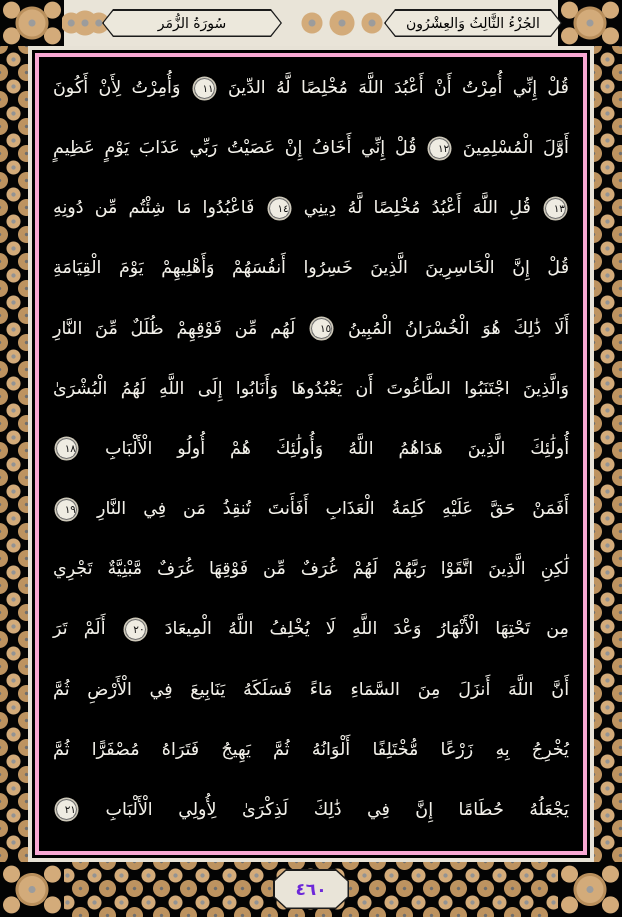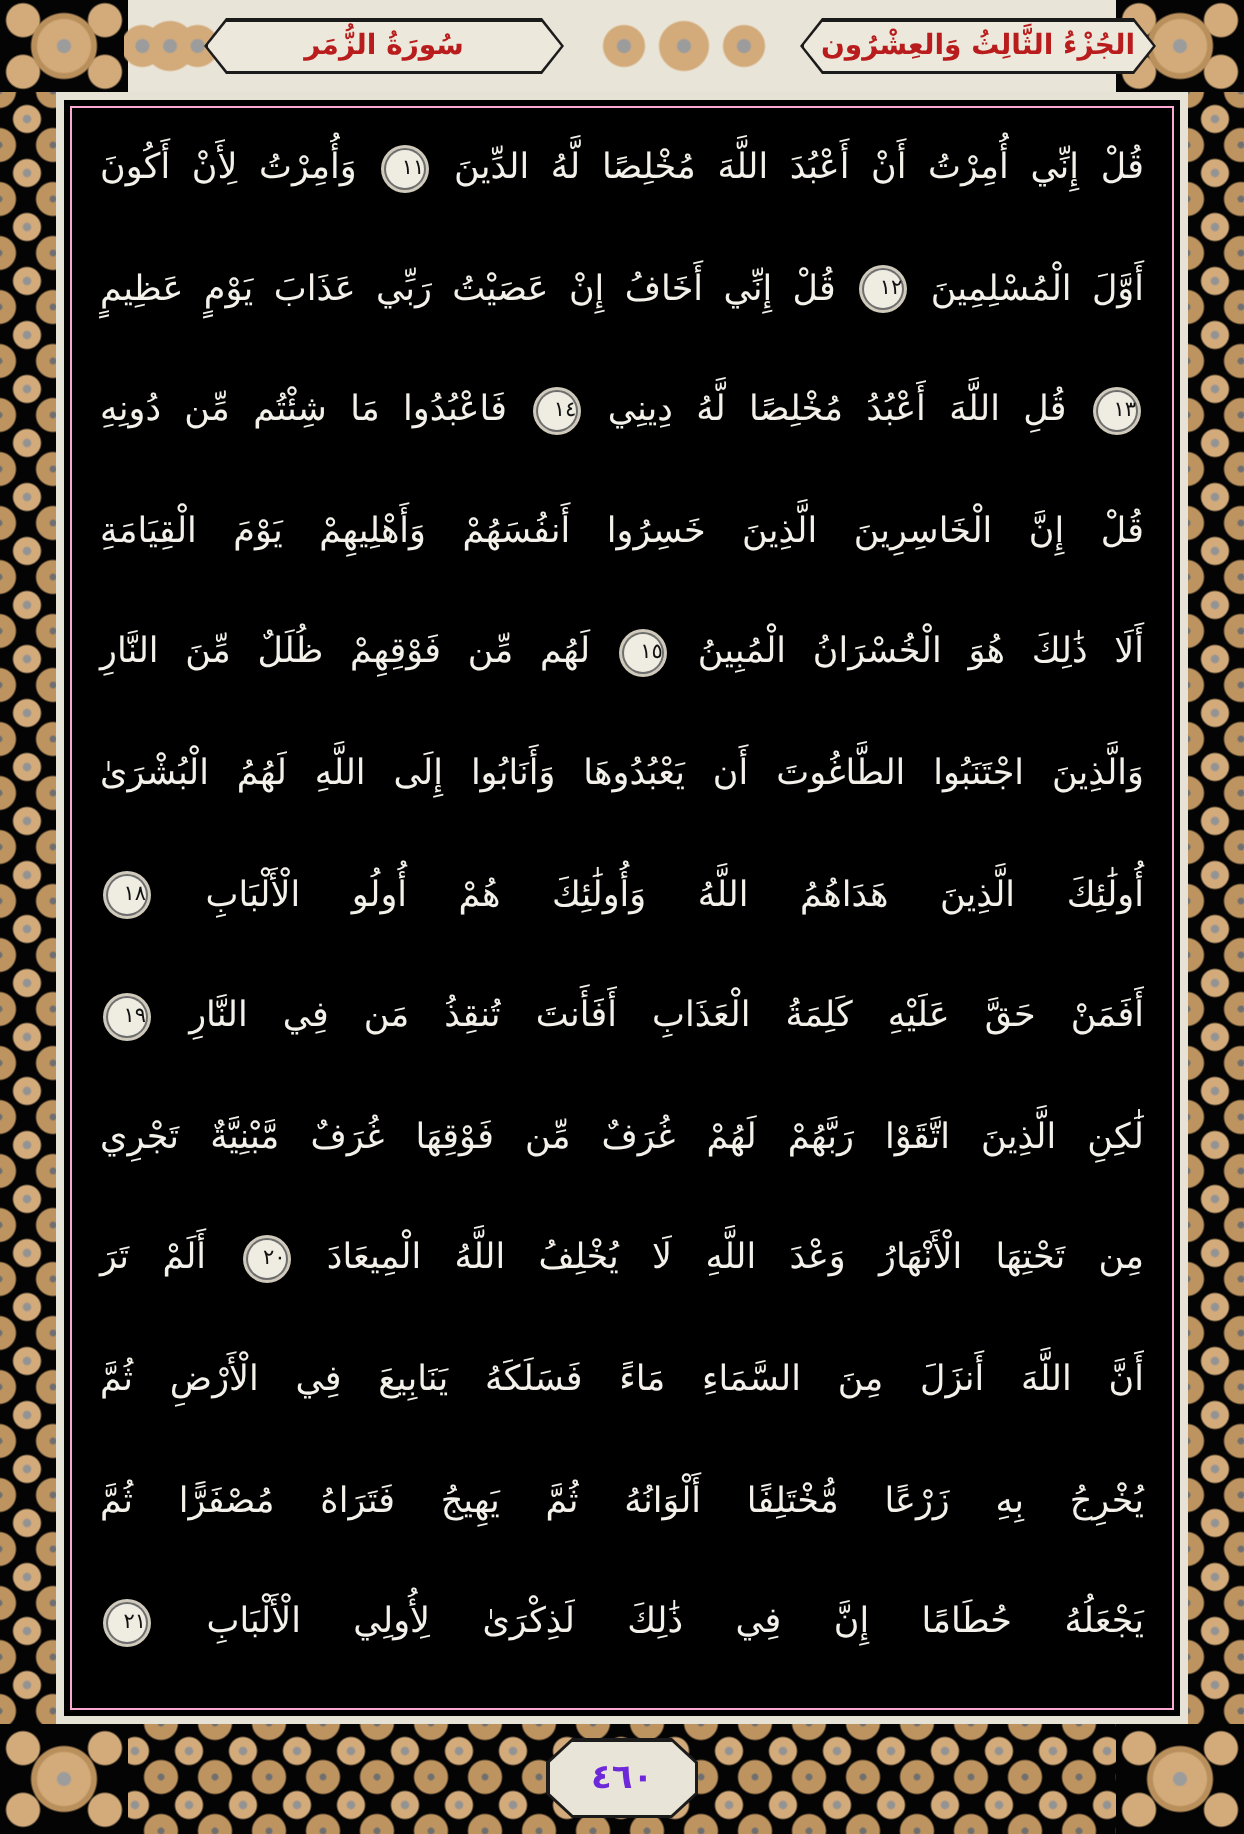--- a/index.html
+++ b/index.html
@@ -48,29 +48,29 @@
   .cl-mid{left:292px;width:100px;}
   .cl-left{left:62px;width:46px;}
 
   
   .cart{position:absolute;top:9px;height:28px;
     clip-path:polygon(11px 0,calc(100% - 11px) 0,100% 50%,calc(100% - 11px) 100%,11px 100%,0 50%);
     background:#1b1b1b;}
   .cart-in{position:absolute;inset:1.5px;
     clip-path:polygon(10px 0,calc(100% - 10px) 0,100% 50%,calc(100% - 10px) 100%,10px 100%,0 50%);
     background:#ece8dc;display:flex;align-items:center;justify-content:center;
-    color:#b91c1c;font-size:14px;font-weight:bold;}
+    color:#000000;font-size:14px;font-weight:normal;}
   .cart-surah{left:102px;width:180px;}
-  .cart-juz{left:400px;width:178px;}
+  .cart-juz{left:384px;width:178px;}
 
   
   .frame-cream{position:absolute;left:28px;right:28px;top:46px;bottom:55px;
     background:#e7e2d6;padding:4px;box-sizing:border-box;}
   .frame-dark{background:#000;height:100%;padding:3px;box-sizing:border-box;}
-  .frame-rule{border:1px solid #f9a8d4;background:#000;height:100%;box-sizing:border-box;
+  .frame-rule{border:4px solid #f9a8d4;background:#000;height:100%;box-sizing:border-box;
     padding:6px 10px;display:flex;flex-direction:column;}
 
   .line{flex:1;direction:rtl;text-align:justify;text-align-last:justify;
     color:#f3f1ea;font-size:17.5px;line-height:49px;padding:0 4px;overflow:visible;}
   .vnum{display:inline-block;width:19px;height:19px;border-radius:50%;
     background:#efece2;color:#111;font-size:10.5px;line-height:19px;
     text-align:center;vertical-align:middle;margin:0 4px;
     box-shadow:0 0 0 1px #6e6e6e,0 0 0 2.5px #cfcabb;}
 
   

